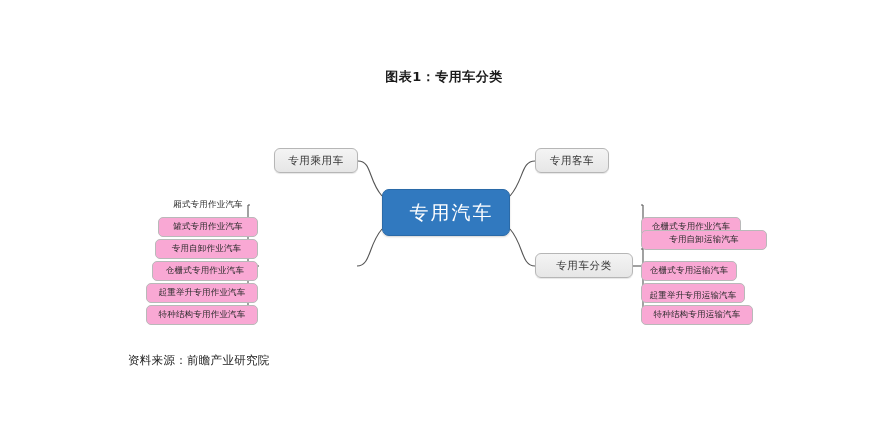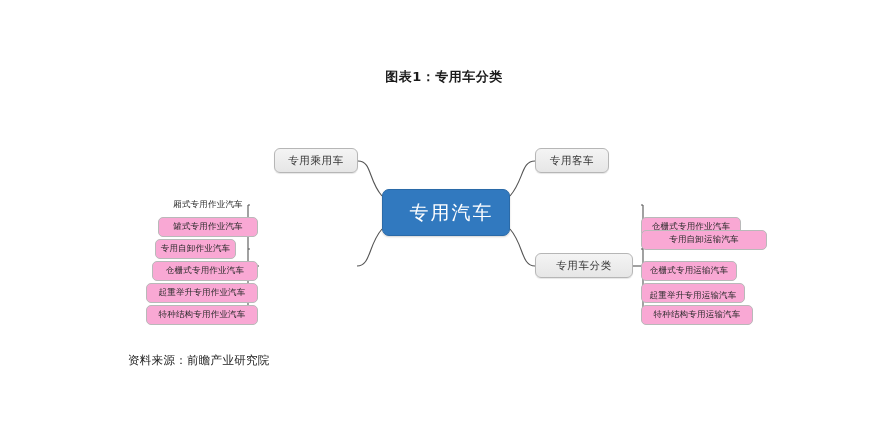--- a/index.html
+++ b/index.html
@@ -116,21 +116,21 @@
   <div class="node branch-node b-tran">
     <span>专用车分类</span>
   </div>
 
   <div class="node leaf leaf-left plain" style="left:158px;top:195px;">
     <span>厢式专用作业汽车</span>
   </div>
   <div class="node leaf leaf-left" style="left:158px;top:217px;">
     <span>罐式专用作业汽车</span>
   </div>
-  <div class="node leaf leaf-left" style="left:155px;top:239px;width:81px;">
+  <div class="node leaf leaf-left" style="left:155px;top:239px;width:103px;">
     <span>专用自卸作业汽车</span>
   </div>
   <div class="node leaf leaf-left" style="left:152px;top:261px;width:106px;">
     <span>仓栅式专用作业汽车</span>
   </div>
   <div class="node leaf leaf-left" style="left:146px;top:283px;width:112px;">
     <span>起重举升专用作业汽车</span>
   </div>
   <div class="node leaf leaf-left" style="left:146px;top:305px;width:112px;">
     <span>特种结构专用作业汽车</span>

